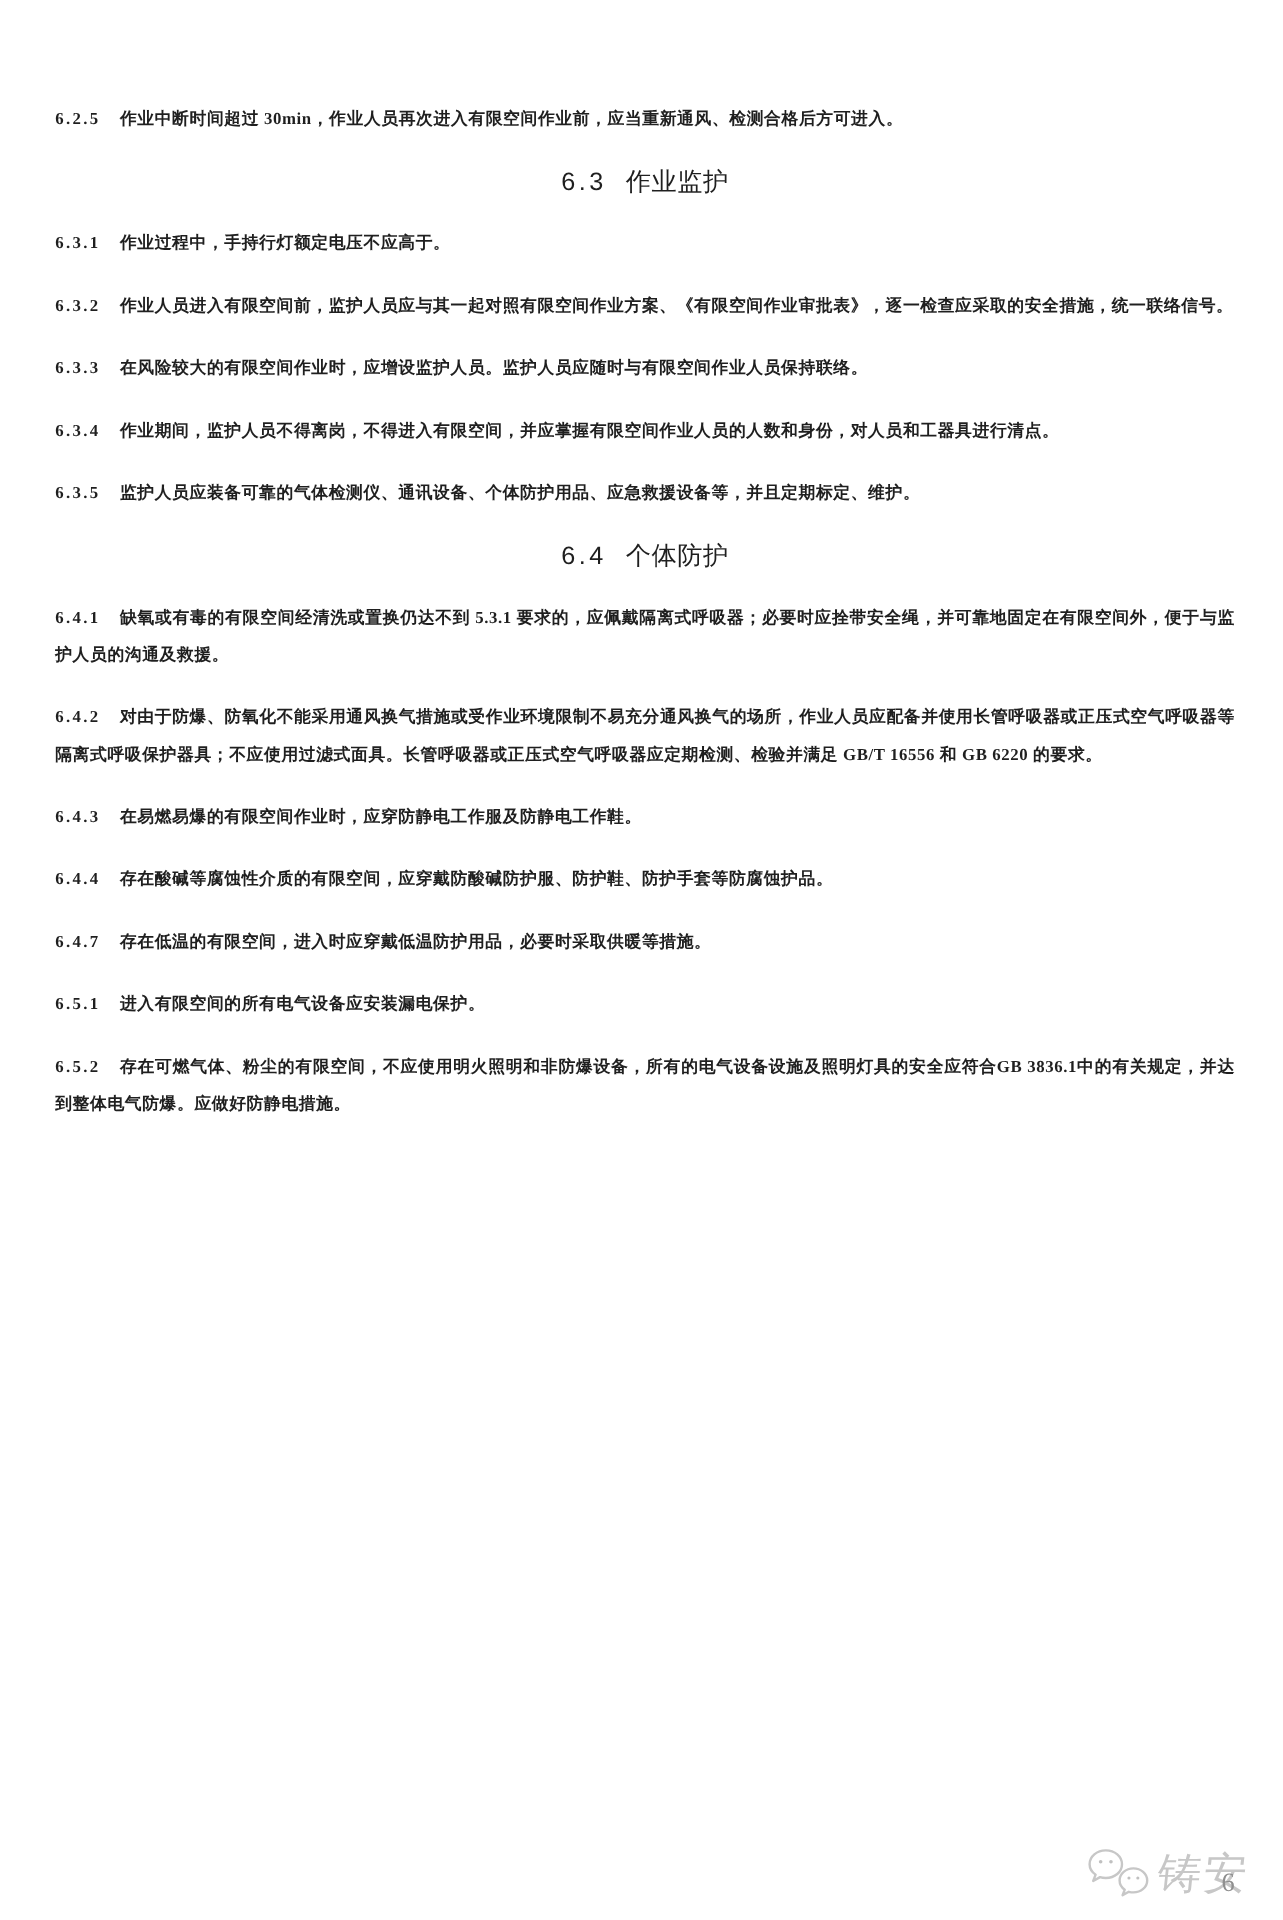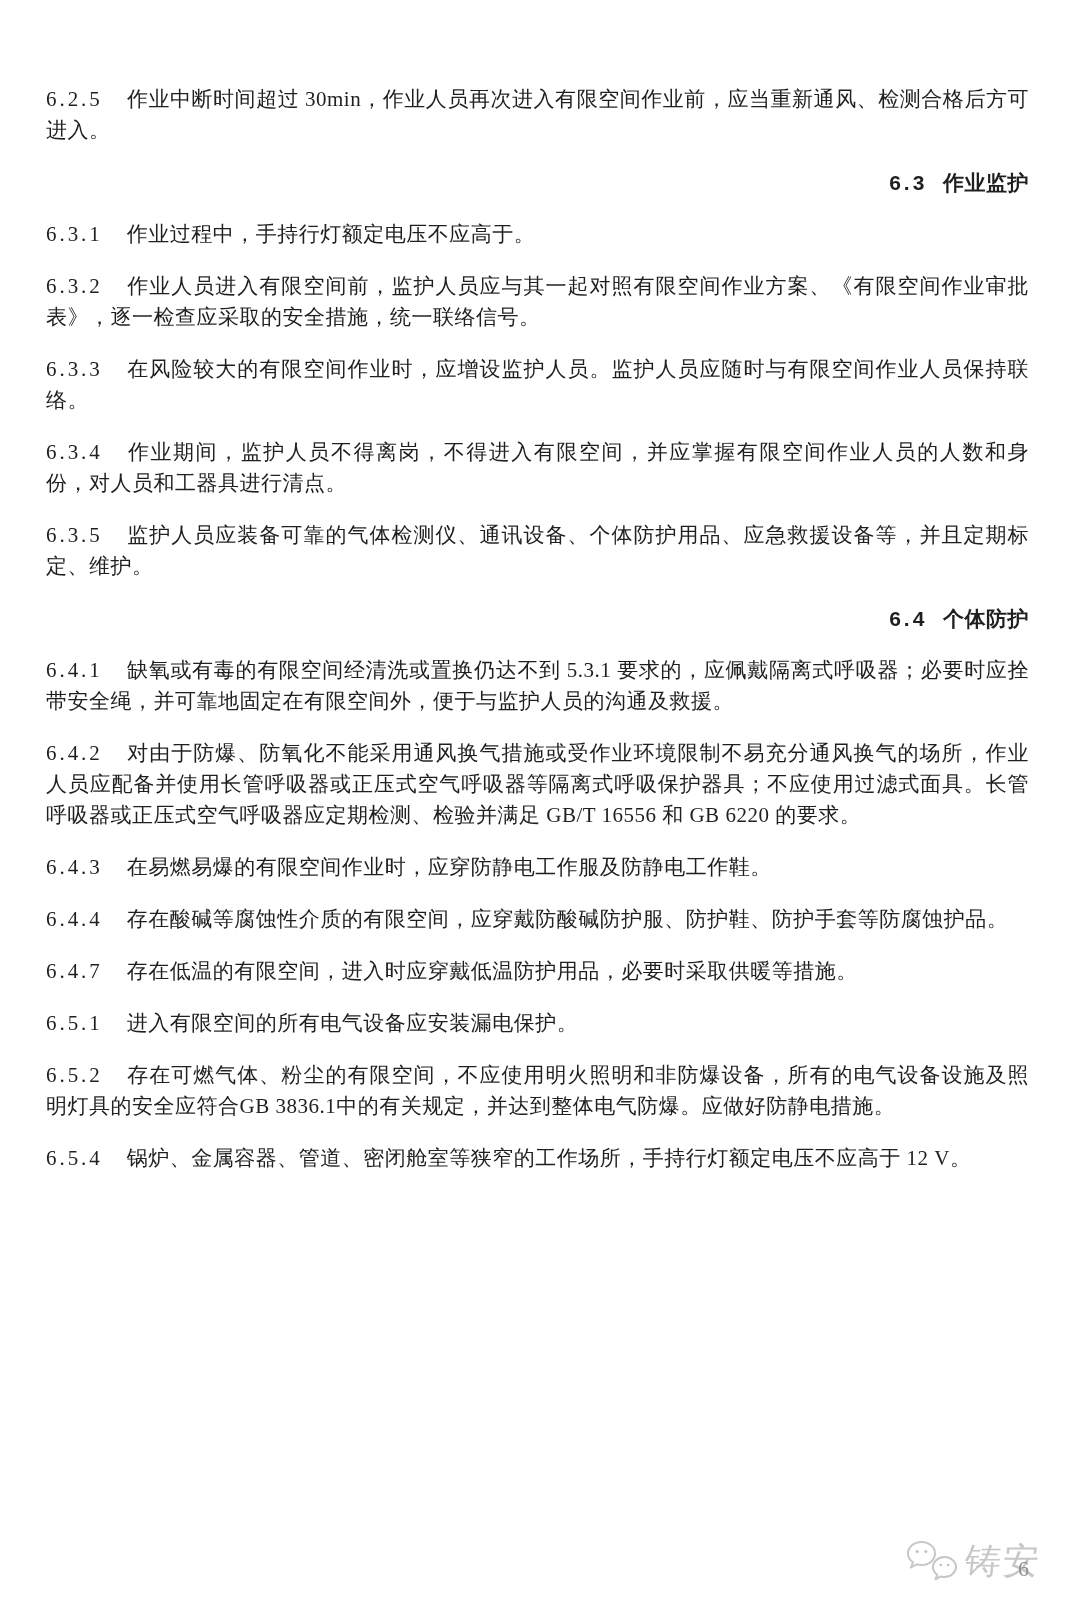--- a/index.html
+++ b/index.html
@@ -12,32 +12,33 @@
     height: 1600px;
     position: relative;
     overflow: hidden;
     font-family: "Liberation Serif", "DejaVu Serif", serif;
     color: #1f1f1f;
   }
   .content {
     padding: 84px 40px 0 46px;
   }
   .clause, .heading {
-    font-size: 21px;
+    font-size: 14px;
     line-height: 31px;
     margin: 0 0 21px 0;
     text-align: justify;
     text-justify: inter-ideograph;
     letter-spacing: 0.5px;
+    font-weight: bold;
   }
   .heading {
     font-family: "Liberation Sans", "DejaVu Sans", sans-serif;
-    font-weight: bold;
+    font-weight: normal;
     font-size: 21px;
-    text-align: right;
+    text-align: center;
   }
   .num {
     letter-spacing: 0.14em;
     margin-right: 1.15em;
     white-space: nowrap;
   }
   .heading .num {
     margin-right: 0.75em;
   }
   .footer-mark {
@@ -78,21 +79,20 @@
     <p class="clause"><span class="num">6.3.4</span><span class="txt">作业期间，监护人员不得离岗，不得进入有限空间，并应掌握有限空间作业人员的人数和身份，对人员和工器具进行清点。</span></p>
     <p class="clause"><span class="num">6.3.5</span><span class="txt">监护人员应装备可靠的气体检测仪、通讯设备、个体防护用品、应急救援设备等，并且定期标定、维护。</span></p>
     <h2 class="heading"><span class="num">6.4</span><span class="txt">个体防护</span></h2>
     <p class="clause"><span class="num">6.4.1</span><span class="txt">缺氧或有毒的有限空间经清洗或置换仍达不到 5.3.1 要求的，应佩戴隔离式呼吸器；必要时应拴带安全绳，并可靠地固定在有限空间外，便于与监护人员的沟通及救援。</span></p>
     <p class="clause"><span class="num">6.4.2</span><span class="txt">对由于防爆、防氧化不能采用通风换气措施或受作业环境限制不易充分通风换气的场所，作业人员应配备并使用长管呼吸器或正压式空气呼吸器等隔离式呼吸保护器具；不应使用过滤式面具。长管呼吸器或正压式空气呼吸器应定期检测、检验并满足 GB/T 16556 和 GB 6220 的要求。</span></p>
     <p class="clause"><span class="num">6.4.3</span><span class="txt">在易燃易爆的有限空间作业时，应穿防静电工作服及防静电工作鞋。</span></p>
     <p class="clause"><span class="num">6.4.4</span><span class="txt">存在酸碱等腐蚀性介质的有限空间，应穿戴防酸碱防护服、防护鞋、防护手套等防腐蚀护品。</span></p>
     <p class="clause"><span class="num">6.4.7</span><span class="txt">存在低温的有限空间，进入时应穿戴低温防护用品，必要时采取供暖等措施。</span></p>
     <p class="clause"><span class="num">6.5.1</span><span class="txt">进入有限空间的所有电气设备应安装漏电保护。</span></p>
     <p class="clause"><span class="num">6.5.2</span><span class="txt">存在可燃气体、粉尘的有限空间，不应使用明火照明和非防爆设备，所有的电气设备设施及照明灯具的安全应符合GB 3836.1中的有关规定，并达到整体电气防爆。应做好防静电措施。</span></p>
-    <p class="clause"><span class="num">6.5.4</span><span class="txt">锅炉、金属容器、管道、密闭舱室等狭窄的工作场所，手持行灯额定电压不应高于 12 V。</span></p>
   </div>
 
 <div class="footer-mark">
   <span class="wm-logo">
     <svg width="54" height="46" viewBox="0 0 54 46">
       <g fill="none" stroke="#c7c7c7" stroke-width="2" stroke-linejoin="round" stroke-linecap="round">
         <path d="M30 14.5 C30 21 24 26 16.5 26 C14.8 26 13.2 25.8 11.7 25.3 L6 28.5 L8 23.2 C5 21.1 3 18 3 14.5 C3 8 9 3 16.5 3 C24 3 30 8 30 14.5 Z"></path>
         <path d="M51 28 C51 33.5 45.8 38 39.5 38 C38.2 38 36.9 37.8 35.7 37.5 L30.5 40.3 L32.3 35.7 C29.7 33.9 28 31.1 28 28 C28 22.5 33.2 18 39.5 18 C45.8 18 51 22.5 51 28 Z"></path>
       </g>
       <g fill="#c0c0c0">

